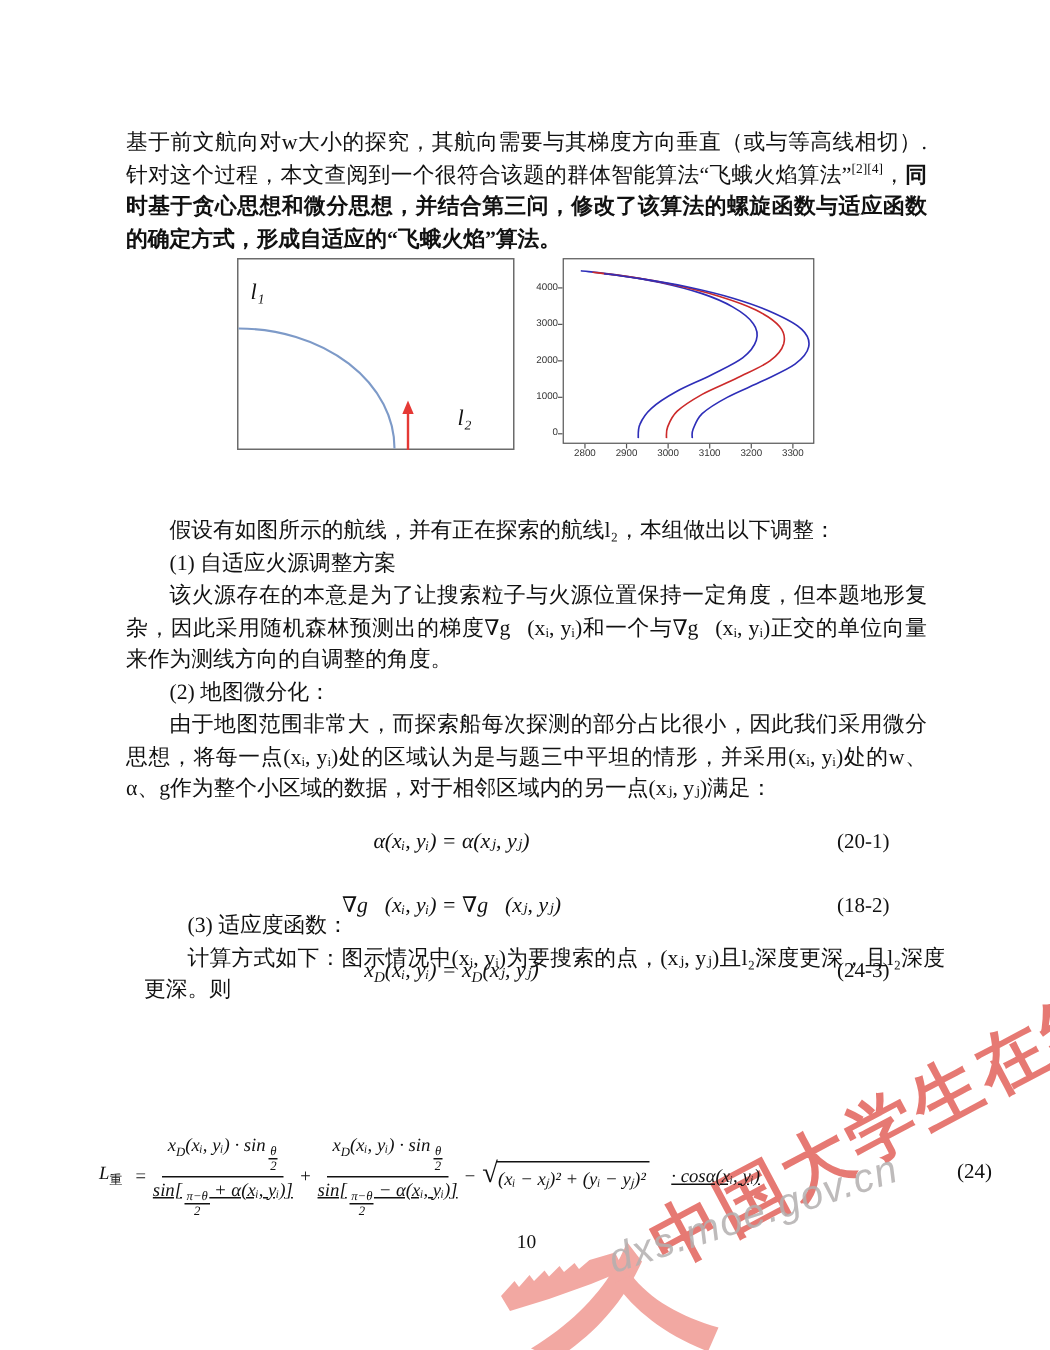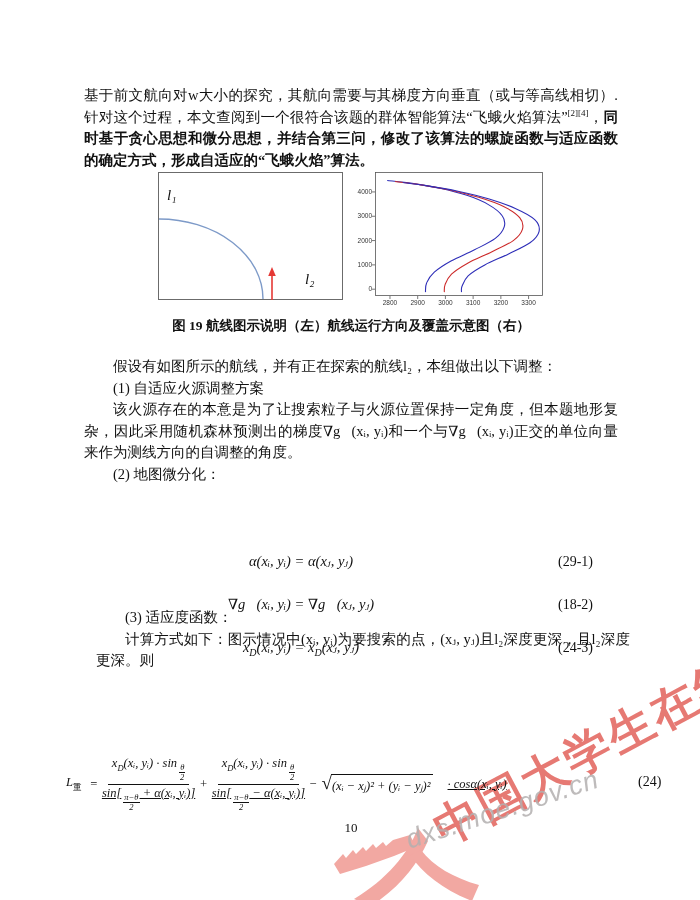--- a/index.html
+++ b/index.html
@@ -124,33 +124,33 @@
             </g>
           <g>
               <path d="M12.2 8.5C16.4 9.0 28.4 10.1 37.1 11.4C45.9 12.7 55.6 14.3 64.9 16.3C74.1 18.3 84.5 20.9 92.6 23.6C100.7 26.3 107.6 29.2 113.4 32.6C119.2 35.9 124.6 40.0 127.2 43.8C129.9 47.5 130.3 51.2 129.2 54.9C128.0 58.7 125.3 62.6 120.3 66.4C115.4 70.2 106.9 74.0 99.5 77.8C92.1 81.6 82.7 85.3 76.0 89.0C69.3 92.7 63.4 96.5 59.3 100.2C55.3 103.8 53.0 107.5 51.6 110.9C50.1 114.2 50.6 118.6 50.5 120.1" fill="none" stroke="#2e2eb8" stroke-width="1.1"></path>
               <path d="M20.0 9.5C24.1 10.0 35.9 11.3 44.9 12.6C53.9 14.0 63.9 15.6 73.7 17.7C83.5 19.9 94.5 22.5 103.7 25.3C112.8 28.1 121.8 31.1 128.6 34.5C135.5 37.9 141.6 41.9 144.7 45.7C147.9 49.5 148.5 53.3 147.5 57.1C146.4 60.9 143.4 64.8 138.3 68.6C133.3 72.3 124.5 76.0 117.0 79.7C109.5 83.5 99.9 87.2 93.1 90.9C86.4 94.7 80.3 98.5 76.5 102.1C72.7 105.7 71.3 109.6 70.1 112.6C68.9 115.6 69.4 118.9 69.3 120.1" fill="none" stroke="#cc2a2a" stroke-width="1.1"></path>
               <path d="M27.7 10.5C31.9 11.0 43.5 12.4 52.7 13.9C61.9 15.3 72.6 17.0 82.9 19.2C93.1 21.4 104.7 24.1 114.2 27.0C123.8 29.9 132.7 33.0 140.3 36.5C147.9 39.9 155.7 43.8 159.7 47.7C163.7 51.5 164.9 55.5 164.1 59.3C163.3 63.2 160.1 67.0 155.0 70.8C149.9 74.5 141.2 78.2 133.6 81.9C126.1 85.6 116.5 89.2 109.8 92.9C103.0 96.5 96.9 100.3 93.1 103.8C89.4 107.4 88.2 111.6 87.0 114.3C85.9 117.0 86.6 119.1 86.5 120.1" fill="none" stroke="#2e2eb8" stroke-width="1.1"></path>
             </g>
         </svg>
       </div>
     </div>
 
-    <div class="caption">图 19 航线图示说明（左）航线运行方向及覆盖示意图（右）</div>
-
-    <div class="blk" style="left:84px;top:356px;width:534px;">
+
+    <div class="blk" style="left:84px;top:344px;width:534px;">
       <p class="para indent">假设有如图所示的航线，并有正在探索的航线l₂，本组做出以下调整：</p>
       <p class="para indent">(1) 自适应火源调整方案</p>
       <p class="para indent">该火源存在的本意是为了让搜索粒子与火源位置保持一定角度，但本题地形复杂，因此采用随机森林预测出的梯度∇g⃗(xᵢ, yᵢ)和一个与∇g⃗(xᵢ, yᵢ)正交的单位向量来作为测线方向的自调整的角度。</p>
       <p class="para indent">(2) 地图微分化：</p>
+      <p class="para indent">由于地图范围非常大，而探索船每次探测的部分占比很小，因此我们采用微分思想，将每一点(xᵢ, yᵢ)处的区域认为是与题三中平坦的情形，并采用(xᵢ, yᵢ)处的w、α、g作为整个小区域的数据，对于相邻区域内的另一点(xⱼ, yⱼ)满足：</p>
     </div>
 
     <div class="eqgroup">
       <div class="eqrow">
         <span class="eqbody">α(xᵢ, yᵢ) = α(xⱼ, yⱼ)</span>
-        <span class="eqlabel">(29-1)</span>
+        <span class="eqlabel">(20-1)</span>
       </div>
       <div class="eqrow">
         <span class="eqbody">∇g⃗(xᵢ, yᵢ) = ∇g⃗(xⱼ, yⱼ)</span>
         <span class="eqlabel">(18-2)</span>
       </div>
       <div class="eqrow">
         <span class="eqbody"><span>x</span><sub>D</sub><span>(xᵢ, yᵢ) = x</span><sub>D</sub><span>(xⱼ, yⱼ)</span></span>
         <span class="eqlabel">(24-3)</span>
       </div>
     </div>

